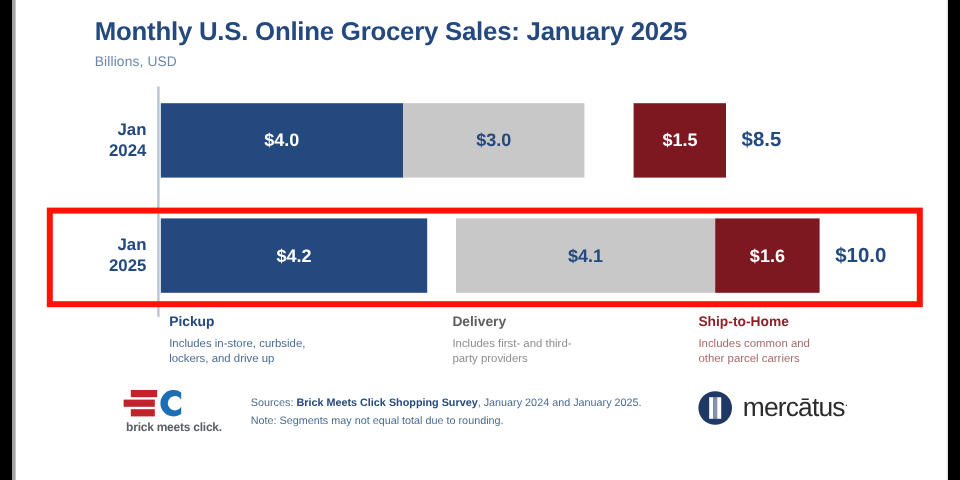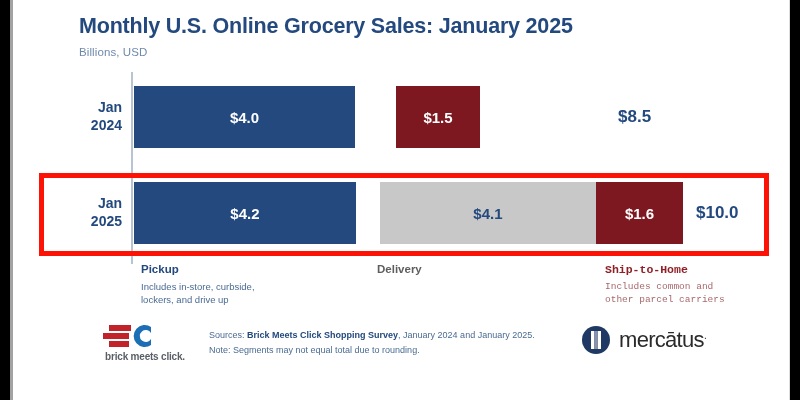--- a/index.html
+++ b/index.html
@@ -127,20 +127,23 @@
     <div id="axis-line"></div>
 
     <div class="bar-row" style="left:121px; top:86px; width:471px;">
       <div class="row-label">
         <span>Jan</span><br>
         <span>2024</span>
       </div>
       <div class="seg seg-pickup" style="width:221px;">
         <span>$4.0</span>
       </div>
+      <div class="seg seg-delivery" style="width:166px;">
+        <span>$3.0</span>
+      </div>
       <div class="seg seg-ship" style="width:84px;margin-left:41px;">
         <span>$1.5</span>
       </div>
       <div class="total">$8.5</div>
     </div>
 
     <div class="bar-row" style="left:121px; top:182px; width:549px;">
       <div class="row-label">
         <span>Jan</span><br>
         <span>2025</span>
@@ -163,23 +166,27 @@
   <div class="legend-item lg-pickup" style="left:128px;">
     <div class="legend-title">Pickup</div>
     <div class="legend-desc">
       <span>Includes in-store, curbside,</span><br>
       <span>lockers, and drive up</span>
     </div>
   </div>
 
   <div class="legend-item lg-delivery" style="left:364px;">
     <div class="legend-title">Delivery</div>
-  </div>
-
-  <div class="legend-item lg-ship" style="left:592px;font-family:Liberation Mono, monospace;">
+    <div class="legend-desc">
+      <span>Includes first- and third-</span><br>
+      <span>party providers</span>
+    </div>
+  </div>
+
+  <div class="legend-item lg-ship" style="left:569px;">
     <div class="legend-title">Ship-to-Home</div>
     <div class="legend-desc">
       <span>Includes common and</span><br>
       <span>other parcel carriers</span>
     </div>
   </div>
 
   <div id="footer-sources">
     <div>
       <span>Sources: </span><b>Brick Meets Click Shopping Survey</b><span>, January 2024 and January 2025.</span>

